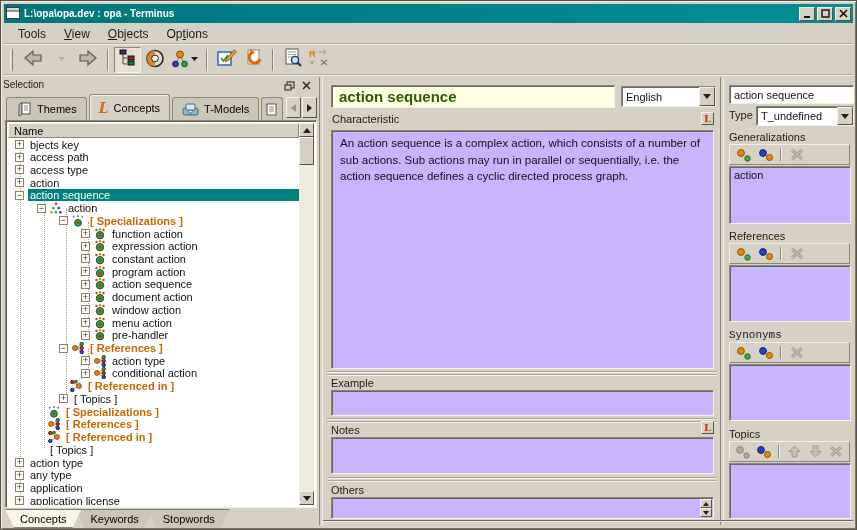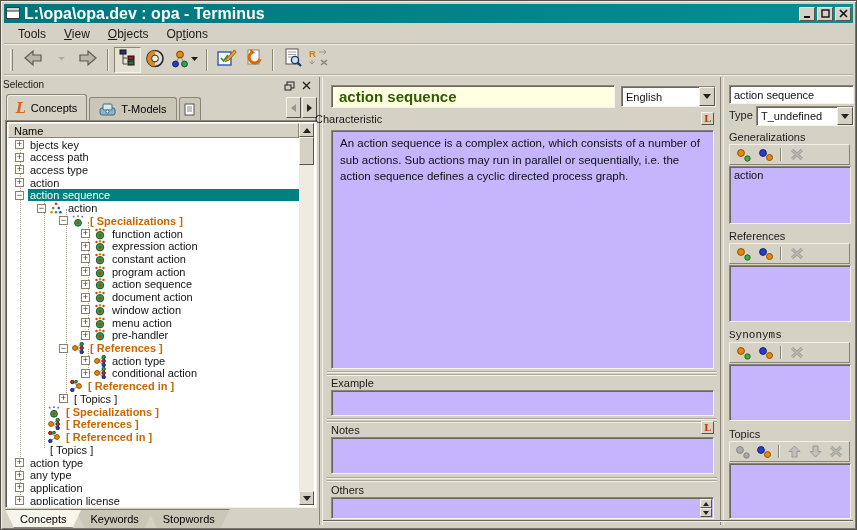--- a/index.html
+++ b/index.html
@@ -2,21 +2,21 @@
 <html><head>
 <meta charset="utf-8">
 <style>
   html,body{margin:0;padding:0;background:#9a988e;}
   *{box-sizing:border-box;font-family:"Liberation Sans",sans-serif;}
   .window{position:relative;width:857px;height:530px;background:#d5d1c4;border:1px solid #55524a;
           box-shadow:inset 1px 1px 0 #f0ede2, inset -1px -1px 0 #7a766c;overflow:hidden;}
   
   .titlebar{position:absolute;left:3px;top:3px;right:3px;height:19px;
             background:linear-gradient(90deg,#00767c,#068e94);display:flex;align-items:center;gap:4px;padding:0 2px;}
-  .title-text{color:#fff;font-weight:bold;font-size:16px;white-space:nowrap;}
+  .title-text{color:#fff;font-weight:bold;font-size:10px;white-space:nowrap;}
   .win-controls{margin-left:auto;display:flex;gap:2px;}
   .win-btn{width:16px;height:14px;background:#d5d1c4;border:1px solid;border-color:#f4f1e8 #58544a #58544a #f4f1e8;
            display:flex;align-items:center;justify-content:center;padding:0;cursor:default;}
   
   .menubar{position:absolute;left:3px;top:23px;right:3px;height:19px;display:flex;align-items:center;padding-left:8px;gap:6px;font-size:12px;color:#1a1a1a;}
   .menu-item{padding:1px 6px;}
   .menu-item u{text-underline-offset:1px;}
   .hgroove{border-top:1px solid #b0ac9e;border-bottom:1px solid #f2efe6;height:2px;position:absolute;left:3px;right:3px;}
   
   .toolbar{position:absolute;left:3px;top:44px;right:3px;height:29px;display:flex;align-items:center;padding-left:4px;}
@@ -222,20 +222,30 @@
         <rect x="1" y="4" width="6" height="5" fill="#d5d1c4" stroke="#222"></rect>
       </svg>
     </button>
   <button class="panel-btn" style="left:298px;">
       <svg width="9" height="9">
         <path d="M1 1l7 7M8 1L1 8" stroke="#222" stroke-width="1.4"></path>
       </svg>
     </button>
 
   <div class="tabs-top" id="tabs-top">
+      <div class="tab">
+        <span style="display: flex;">
+          <svg width="16" height="14">
+            <path d="M3 3l2-2h1v11l-2 2H3z" fill="#cbc7b7" stroke="#555"></path>
+            <rect x="6" y="1" width="8" height="11" fill="#fff" stroke="#555"></rect>
+            <path d="M8 4h4M8 6h4M8 8h4" stroke="#888"></path>
+          </svg>
+        </span>
+        <span>Themes</span>
+      </div>
       <div class="tab active">
         <span style="display: flex;">
           <span style="font-family:'DejaVu Serif',serif;font-weight:bold;font-style:italic;color:#d2691e;font-size:14px;line-height:1;">L</span>
         </span>
         <span>Concepts</span>
       </div>
       <div class="tab">
         <span style="display: flex;">
           <svg width="17" height="13">
             <rect x="1" y="5" width="15" height="7" rx="2" fill="#8fb6c8" stroke="#3a6a80"></rect>
@@ -576,21 +586,21 @@
   <div class="vsplit" style="left:719px;"></div>
 
   <div class="term-box">action sequence</div>
   <div class="combo" style="position:absolute;left:620px;top:85px;width:95px;height:21px;">
     <span class="combo-text">English</span>
     <button class="combo-btn">
         <span class="tri-d" style="border-left-width:4px;border-right-width:4px;border-top-width:5px;"></span>
       </button>
   </div>
 
-  <span class="fld-label" style="left:314px;top:112px;">Characteristic</span>
+  <span class="fld-label" style="left:331px;top:112px;">Characteristic</span>
   <button class="lang-btn" style="left:700px;top:111px;">
       <span class="lang-l">L</span>
     </button>
   <div class="char-box sunken">An action sequence is a complex action, which consists of a number of sub actions. Sub actions may run in parallel or sequentially, i.e. the action sequence defines a cyclic directed process graph.</div>
 
   <div class="split-h" style="left:326px;top:370px;width:390px;">
       <i></i>
       <i></i>
     </div>
   <span class="fld-label" style="left:330px;top:376px;">Example</span>

